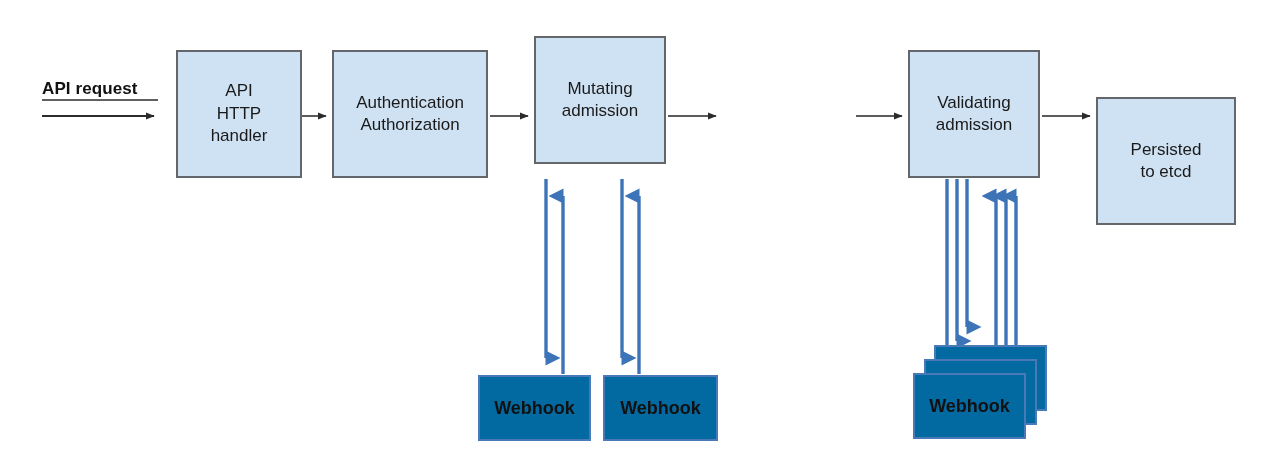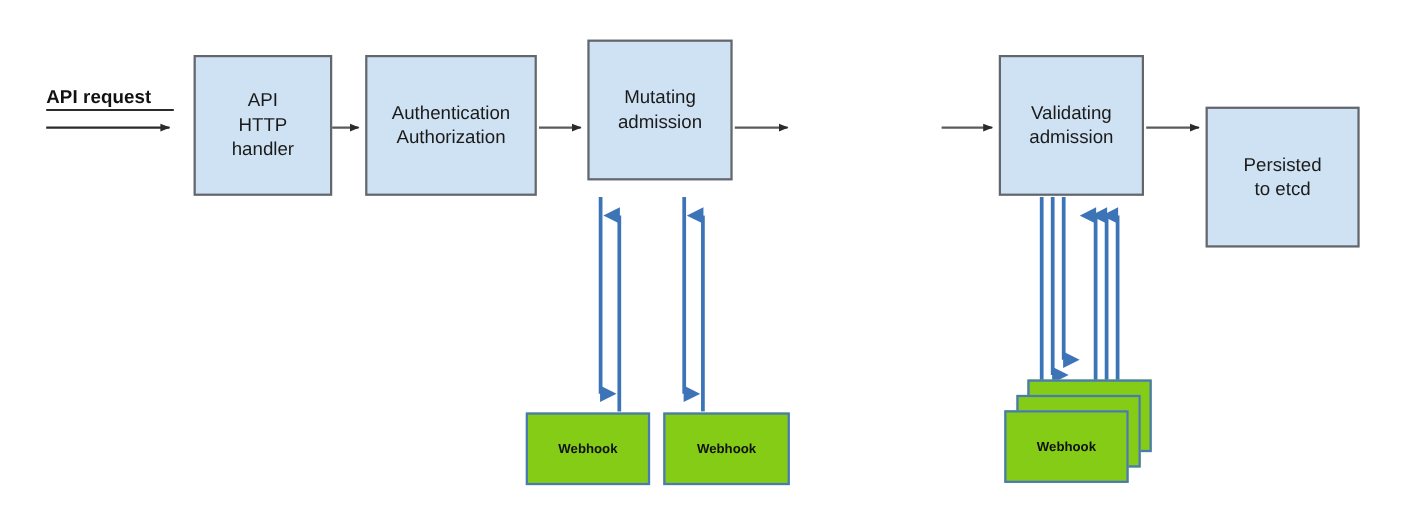--- a/index.html
+++ b/index.html
@@ -21,25 +21,25 @@
     color:#1a1a1a;
     font-size:17px;
     line-height:1.32;
     z-index:3;
   }
   .node .lbl{display:block;white-space:pre-line;}
 
   .webhook{
     position:absolute;
     box-sizing:border-box;
-    background:#84cc16;
+    background:#0369a1;
     border:2px solid #4a79b8;
     display:flex;align-items:center;justify-content:center;
     color:#111;
-    font-size:12px;
+    font-size:18px;
     font-weight:600;
     z-index:6;
   }
   .webhook.ghost{z-index:4;}
   .webhook.ghost2{z-index:5;}
 
   .req-label{
     position:absolute;
     font-size:17px;
     color:#111;

